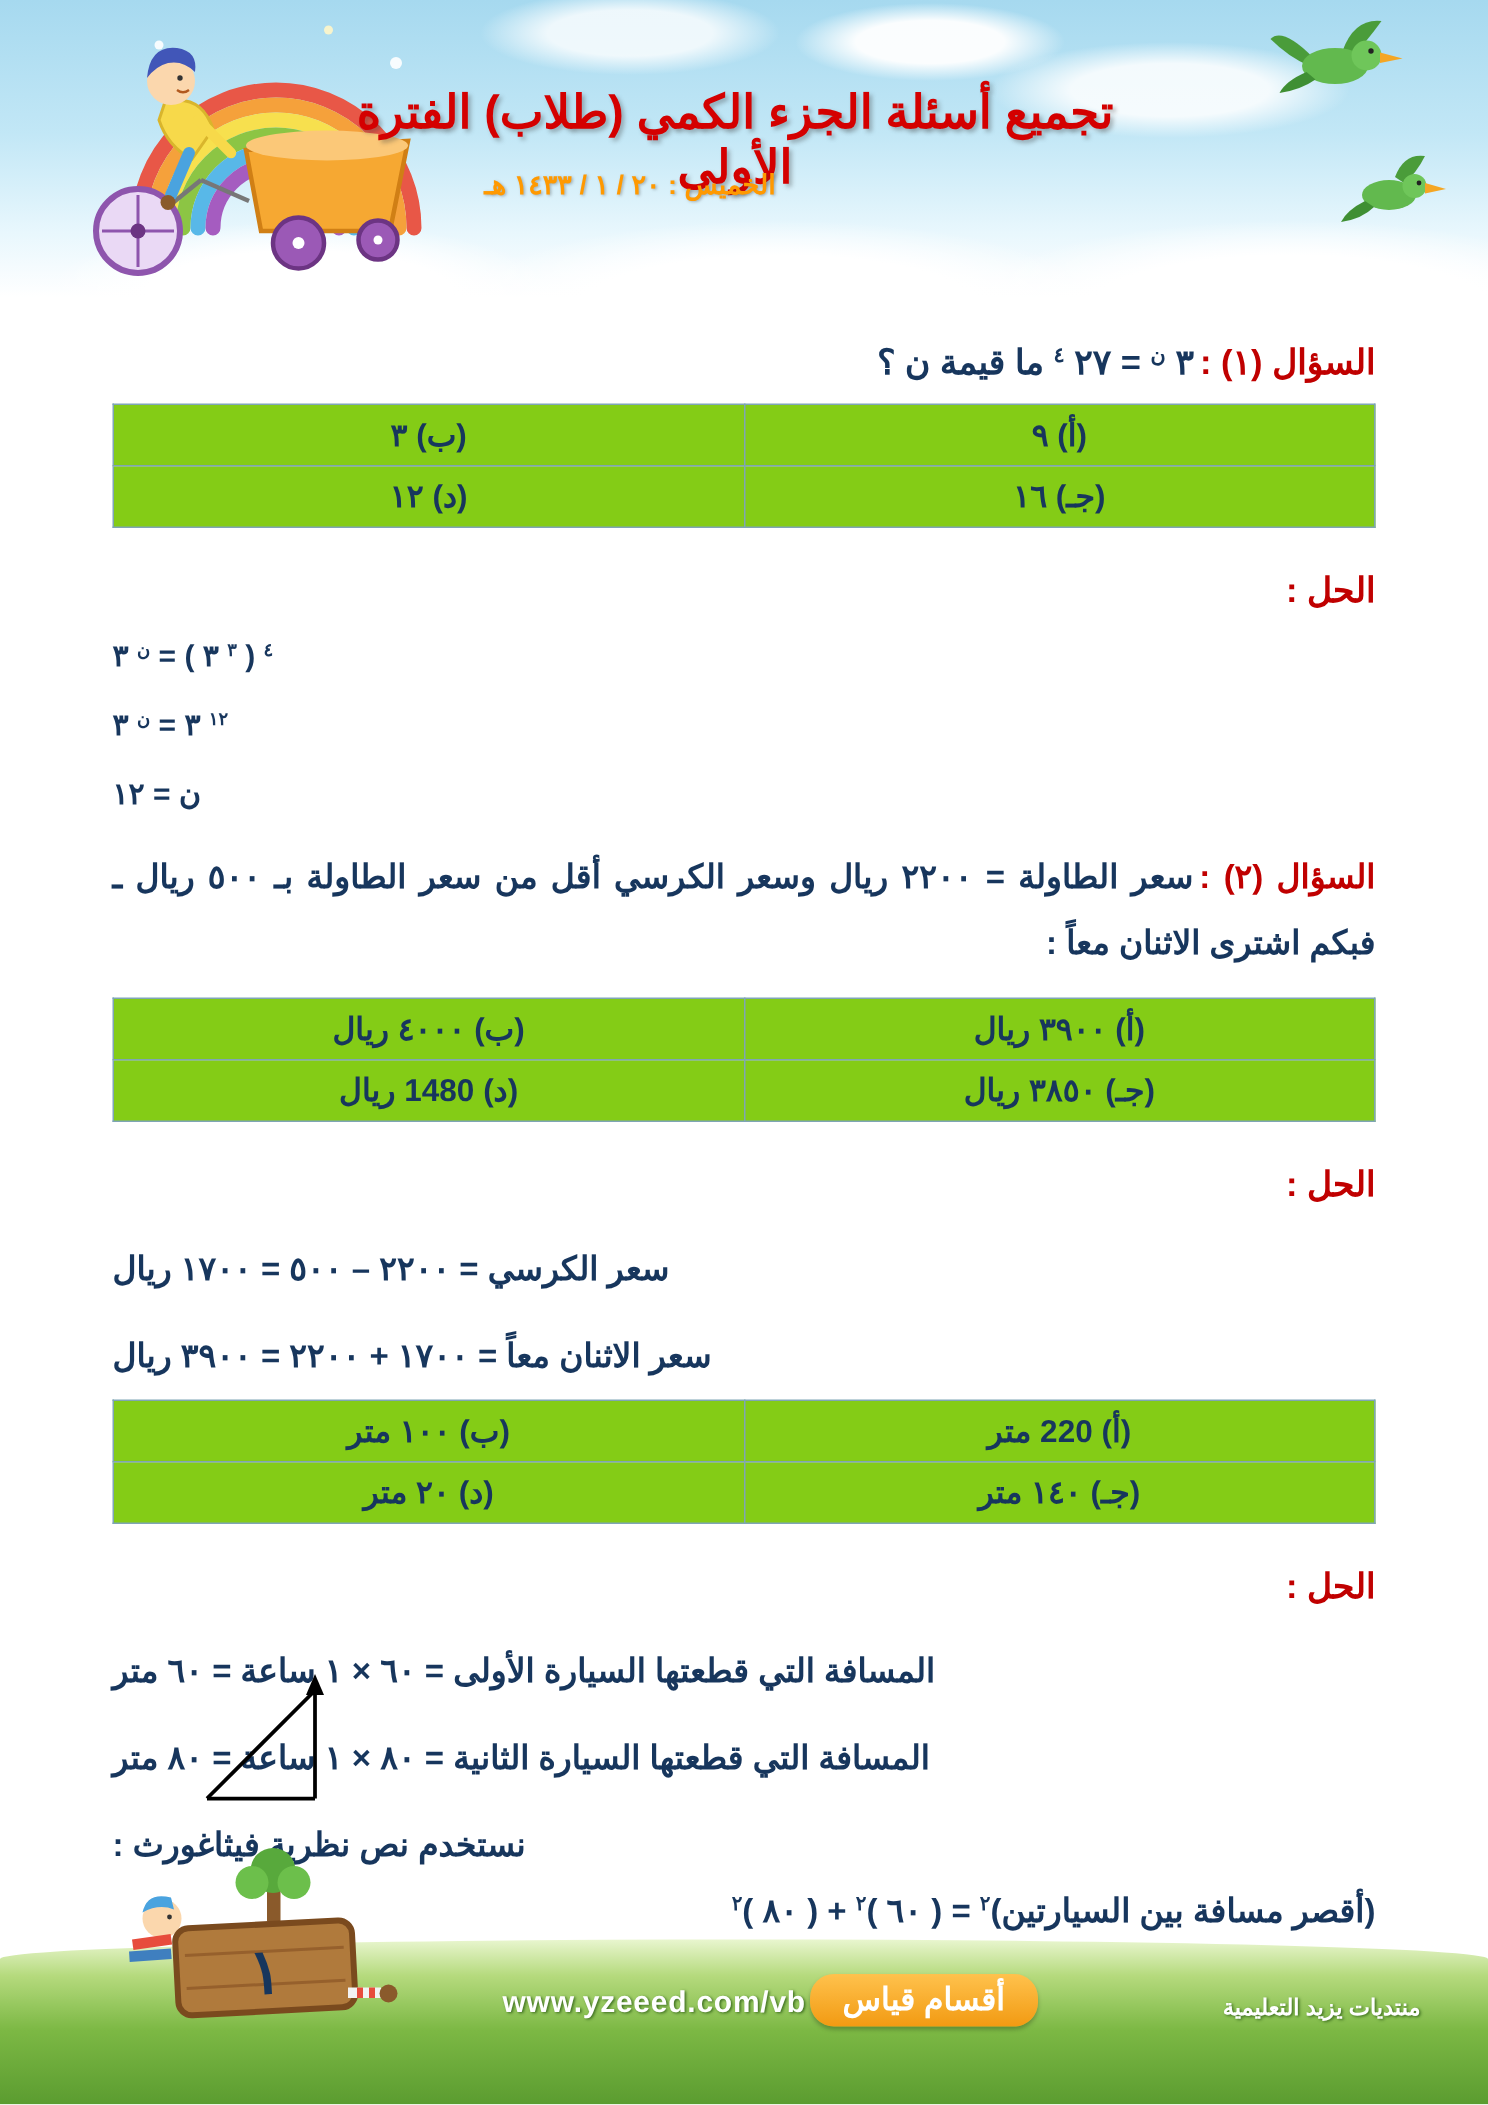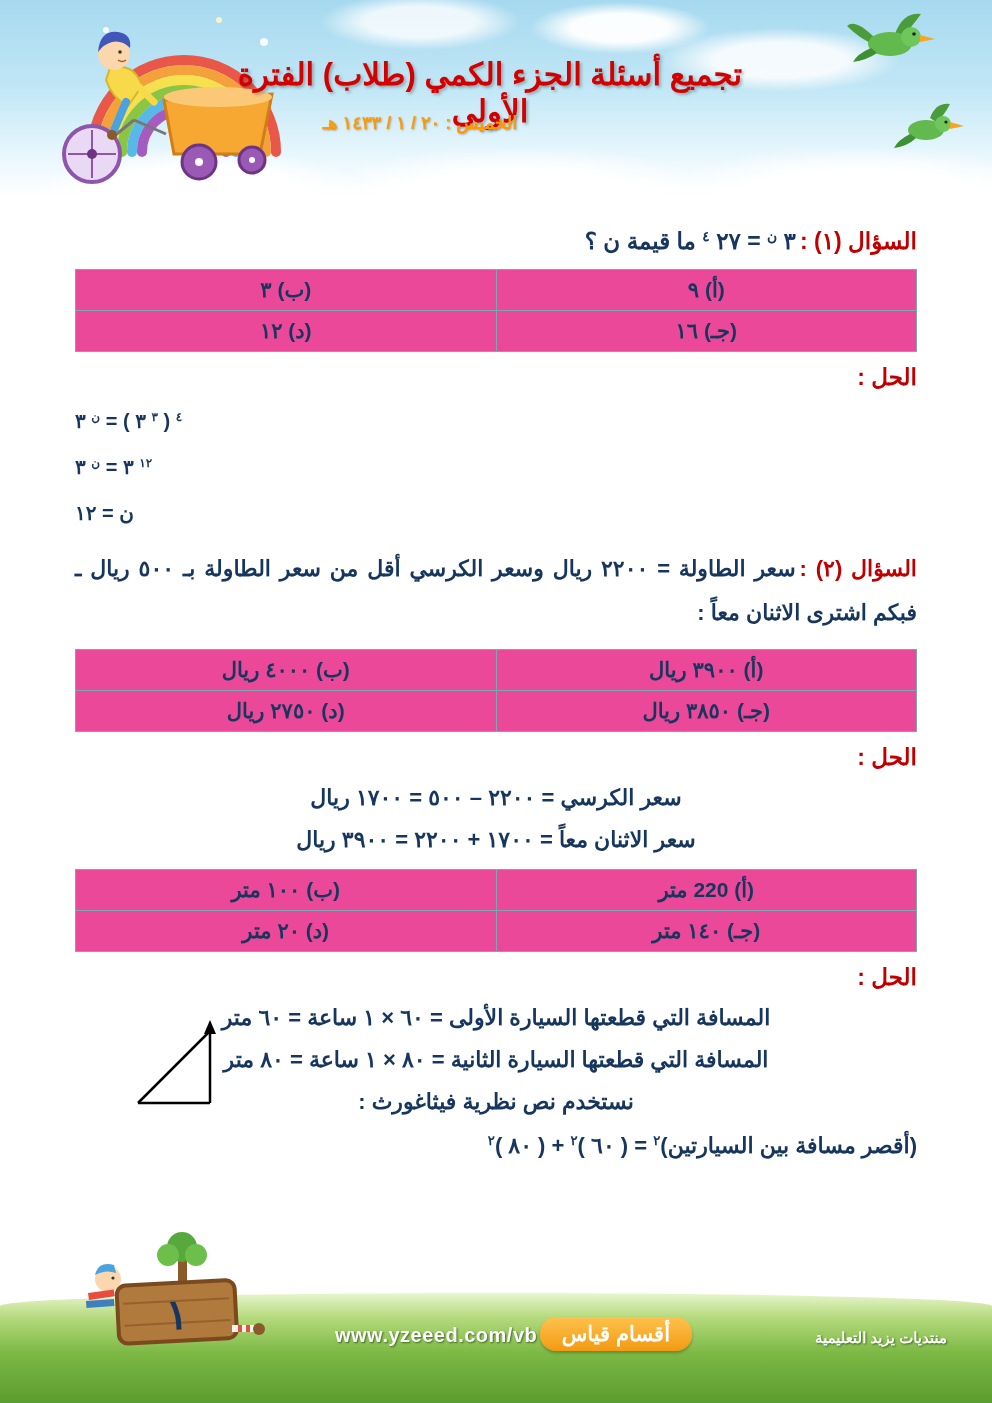--- a/index.html
+++ b/index.html
@@ -26,25 +26,25 @@
 
   
   .content{position:absolute;top:198px;left:0;width:992px;padding:0 75px;box-sizing:border-box;
            direction:rtl;color:#17365d;font-weight:bold;}
   .q-heading{margin-top:30px;font-size:23px;text-align:right;}
   .q-label{color:#c00000;margin-left:4px;}
   .q-segments{display:inline-flex;direction:rtl;align-items:baseline;}
   .seg{white-space:pre;}
   .sup{font-size:0.6em;position:relative;top:-0.6em;}
   .answers{width:100%;border-collapse:collapse;margin-top:14px;}
-  .answers td{width:50%;height:38px;border:1px solid #7fa5b5;background:#ec4899;
+  .answers td{width:50%;height:38px;border:1px solid #7fa5b5;background:#84cc16;
               text-align:center;font-size:21px;font-weight:bold;color:#17365d;}
-  .sol-label{margin-top:12px;font-size:23px;color:#c00000;text-align:right;}
+  .sol-label{margin-top:28px;font-size:23px;color:#c00000;text-align:right;}
   .equation{display:flex;direction:ltr;align-items:baseline;font-size:20px;margin-top:18px;min-height:28px;}
-  .sol-line{margin-top:12px;font-size:22px;text-align:center;line-height:30px;}
+  .sol-line{margin-top:28px;font-size:22px;text-align:left;line-height:30px;}
   .q-par{margin:18px 0 0 0;font-size:22px;line-height:44px;text-align:justify;}
   .sol3{position:relative;margin-top:4px;}
   .triangle{position:absolute;left:45px;top:14px;}
   .eq-rtl{display:flex;direction:rtl;justify-content:flex-start;align-items:baseline;
           font-size:22px;margin-top:16px;}
 
   
   .footer{position:absolute;left:0;bottom:0;width:992px;height:180px;}
   .band{position:absolute;left:0;bottom:0;width:992px;height:110px;
         background:linear-gradient(180deg,#e9f6cf 0%,#b5da7d 22%,#7cb844 55%,#5b9c30 100%);
@@ -171,21 +171,21 @@
     </p>
 
     <table class="answers">
       <tbody>
           <tr>
         <td>(أ) ٣٩٠٠ ريال</td>
         <td>(ب) ٤٠٠٠ ريال</td>
       </tr>
       <tr>
         <td>(جـ) ٣٨٥٠ ريال</td>
-        <td>(د) ٢٧٥٠ ريال</td>
+        <td>(د) 1480 ريال</td>
       </tr>
     </tbody>
       </table>
 
     <div class="sol-label">الحل :</div>
     <div class="sol-line">سعر الكرسي = ٢٢٠٠ – ٥٠٠ = ١٧٠٠ ريال</div>
     <div class="sol-line">سعر الاثنان معاً = ١٧٠٠ + ٢٢٠٠ = ٣٩٠٠ ريال</div>
 
 
     <table class="answers">

